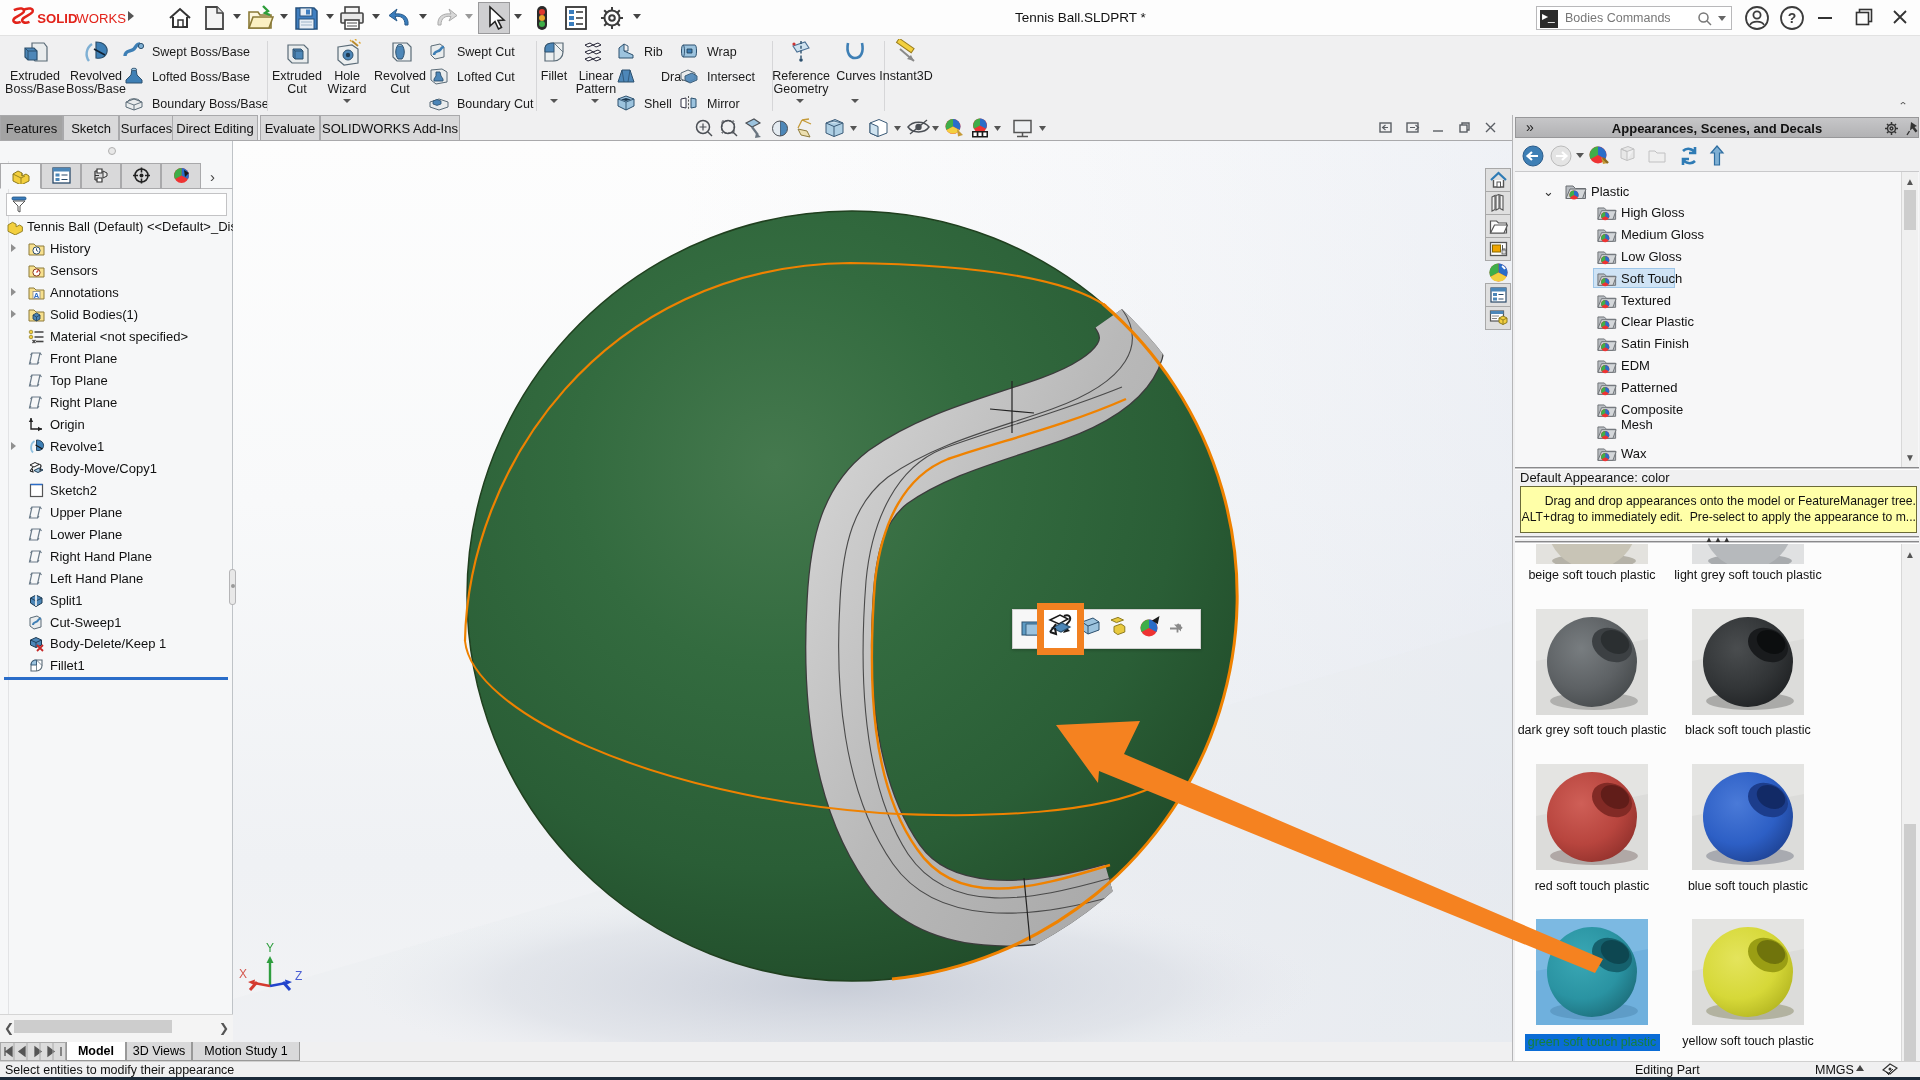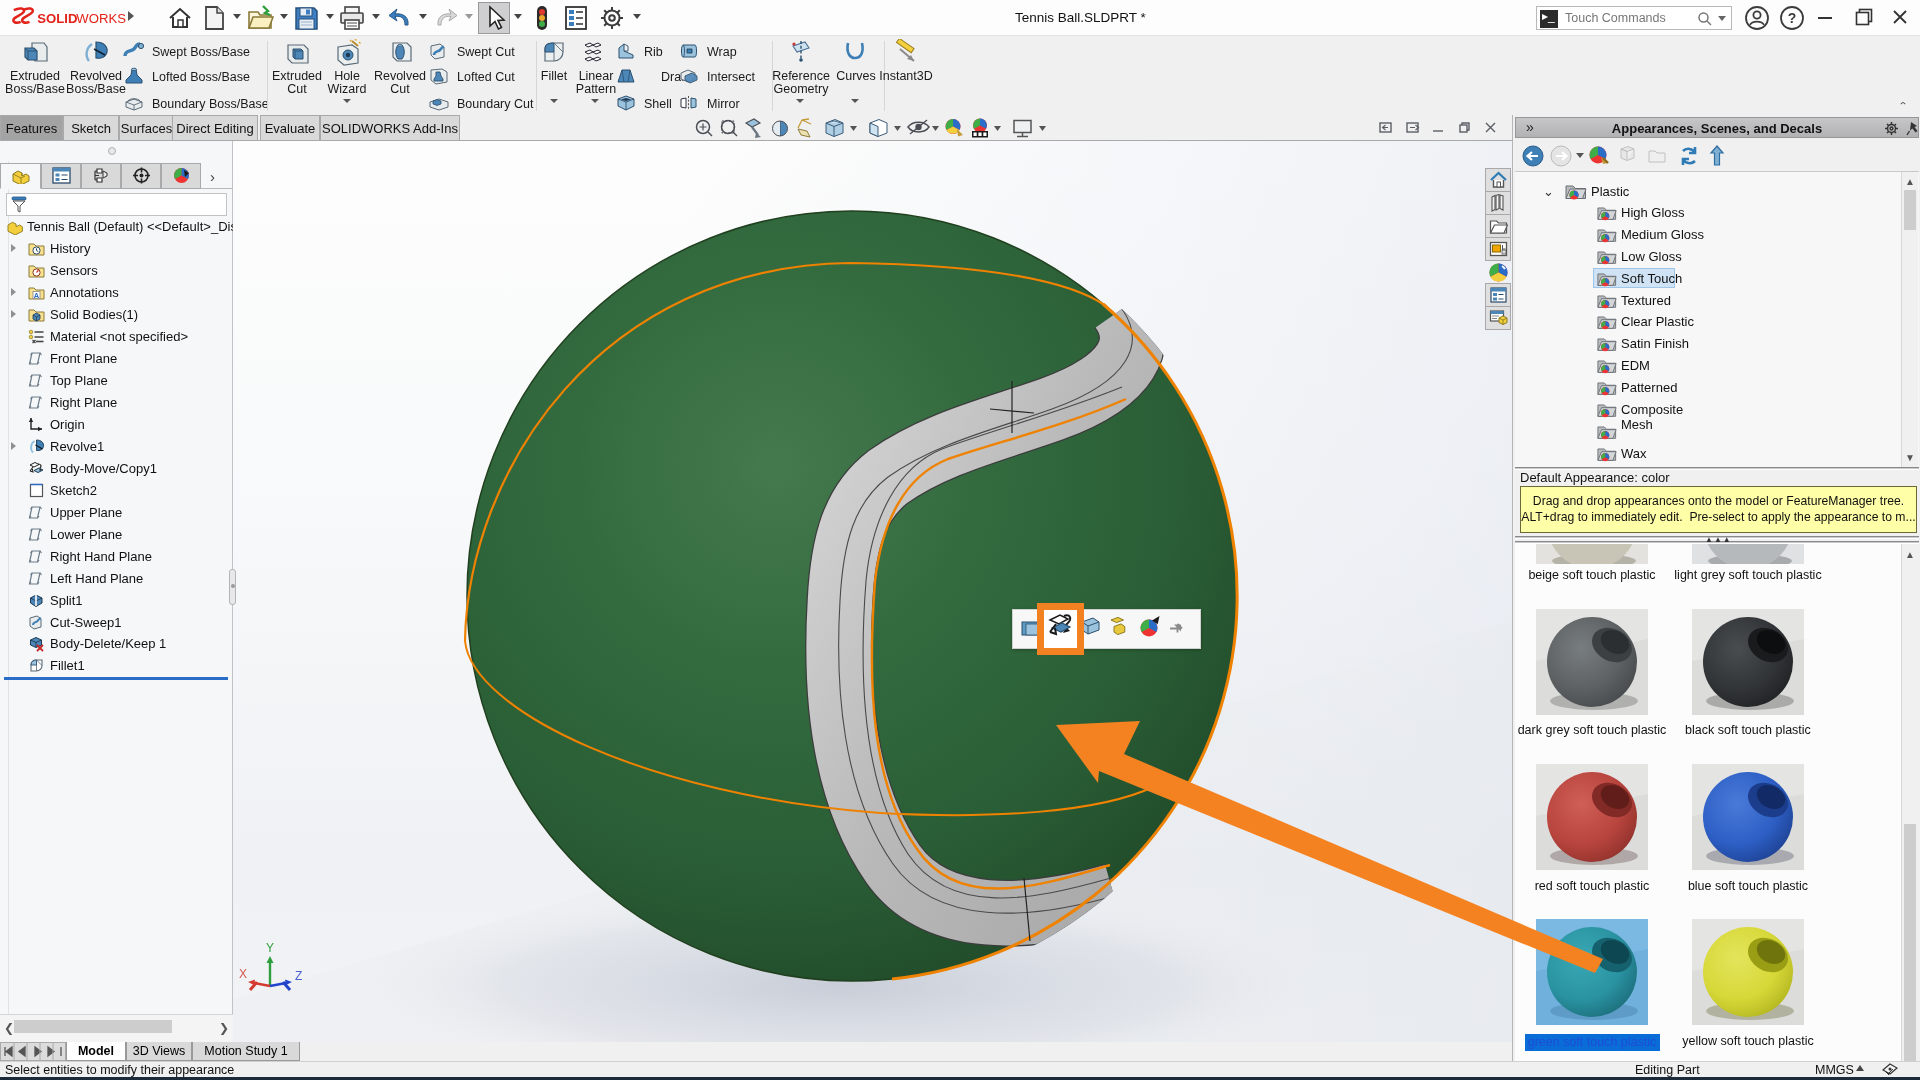--- a/index.html
+++ b/index.html
@@ -125,21 +125,21 @@
         <path d="M14 3 V7 M14 21 V25 M3 14 H7 M21 14 H25 M6.2 6.2 L9 9 M19 19 L21.8 21.8 M21.8 6.2 L19 9 M9 19 L6.2 21.8"></path>
       </g>
     </svg>
   <div class="dd" style="left:633px"></div>
 
   <div class="abs" style="left:1015px;top:10px;font-size:13.5px;color:#111">Tennis Ball.SLDPRT *</div>
 
   <div class="abs" style="left:1536px;top:6px;width:196px;height:24px;background:#fff;border:1px solid #b8b8ba">
     <div class="abs" style="left:3px;top:3px;width:18px;height:18px;background:#2b2b2b"></div>
     <div class="abs" style="left:5px;top:2px;color:#fff;font-size:12px">▸_</div>
-    <div class="abs" style="left:28px;top:4px;font-size:12.5px;color:#777">Touch Commands</div>
+    <div class="abs" style="left:28px;top:4px;font-size:12.5px;color:#777">Bodies Commands</div>
     <svg class="abs" style="left:160px;top:4px" width="16" height="16" viewBox="0 0 16 16">
         <circle cx="6.5" cy="6.5" r="4.5" fill="none" stroke="#777" stroke-width="1.5"></circle>
         <path d="M10 10 L14 14" stroke="#777" stroke-width="1.5"></path>
       </svg>
     <div class="abs" style="left:181px;top:9px;width:0;height:0;border-left:4px solid transparent;border-right:4px solid transparent;border-top:5px solid #666"></div>
   </div>
 
   <svg class="abs" style="left:1744px;top:5px" width="26" height="26" viewBox="0 0 26 26">
       <circle cx="13" cy="13" r="11" fill="none" stroke="#3c3c3c" stroke-width="1.8"></circle>
       <circle cx="13" cy="10" r="3.6" fill="none" stroke="#3c3c3c" stroke-width="1.8"></circle>
@@ -852,21 +852,21 @@
 
   <div class="abs" style="left:388px;top:57px;width:17px;height:295px;background:#f0f0f0;border-left:1px solid #d8d8d8">
     <div class="abs" style="left:3px;top:4px;font-size:10px;color:#555">▲</div>
     <div class="abs" style="left:3px;top:280px;font-size:10px;color:#555">▼</div>
     <div class="abs" style="left:2px;top:18px;width:12px;height:40px;background:#cdcdcd"></div>
   </div>
 
   <div class="abs" style="left:2px;top:352px;width:404px;height:3px;border-top:1px solid #8a8a8c;border-bottom:1px solid #fff;background:#c9c9cb"></div>
   <div class="rrow" style="left:7px;top:355px;font-size:13px">Default Appearance: color</div>
 
-  <div class="abs" style="left:7px;top:371px;width:397px;height:47px;background:#ffffa8;border:1px solid #6a6a38;font-size:12.2px;color:#111;text-align:center;padding-top:6px;line-height:16px;white-space:nowrap;overflow:hidden">Drag and drop appearances onto the model or FeatureManager tree.<br>ALT+drag to immediately edit.&nbsp; Pre-select to apply the appearance to m...</div>
+  <div class="abs" style="left:7px;top:371px;width:397px;height:47px;background:#ffffa8;border:1px solid #6a6a38;font-size:12.2px;color:#111;text-align:right;padding-top:6px;line-height:16px;white-space:nowrap;overflow:hidden">Drag and drop appearances onto the model or FeatureManager tree.<br>ALT+drag to immediately edit.&nbsp; Pre-select to apply the appearance to m...</div>
   <div class="abs" style="left:2px;top:421px;width:404px;height:3px;border-top:1px solid #8a8a8c;border-bottom:1px solid #fff;background:#c9c9cb"></div>
   <div class="abs" style="left:2px;top:426px;width:404px;height:3px;border-top:1px solid #8a8a8c;border-bottom:1px solid #fff;background:#c9c9cb"></div>
   <div class="abs" style="left:192px;top:420px;font-size:8px;color:#333;letter-spacing:1px">▲▲▲</div>
 
   <div class="abs" style="left:2px;top:429px;width:386px;height:633px;background:#fcfcfc"></div>
 
   <svg class="rthumb" style="left:23px;top:429px;height:20px" viewBox="0 0 112 20">
       <rect width="112" height="20" fill="#e3e2de"></rect>
       <ellipse cx="58" cy="17" rx="42" ry="7" fill="#b5b2a8"></ellipse>
       <circle cx="56" cy="-20" r="45" fill="#c8c4b6"></circle>
@@ -969,21 +969,21 @@
         </radialGradient>
       </defs>
     <rect width="112" height="106" fill="#dcdcda"></rect>
       <path d="M0 0 h112 v30 l-112 22 Z" fill="#e4e4e2"></path>
     <ellipse cx="58" cy="92" rx="44" ry="9" fill="#b2b2a0"></ellipse>
     <circle cx="56" cy="53" r="45" fill="url(#syl)"></circle>
     <ellipse cx="76" cy="36" rx="21" ry="16" transform="rotate(28 76 36)" fill="#9a9e14"></ellipse>
     <ellipse cx="79" cy="33" rx="15" ry="11" transform="rotate(28 79 33)" fill="#70740c"></ellipse>
   </svg>
   <div class="abs" style="left:12px;top:919px;width:135px;height:17px;background:#0a6cd6"></div>
-  <div class="rlabel" style="left:-1px;top:920px;color:#1d4ed8">green soft touch plastic</div>
+  <div class="rlabel" style="left:-1px;top:920px;color:#15803d">green soft touch plastic</div>
   <div class="rlabel" style="left:155px;top:919px">yellow soft touch plastic</div>
 
   <div class="abs" style="left:388px;top:429px;width:17px;height:633px;background:#f0f0f0;border-left:1px solid #d8d8d8">
     <div class="abs" style="left:3px;top:5px;font-size:10px;color:#555">▲</div>
 
     <div class="abs" style="left:2px;top:280px;width:12px;height:290px;background:#cdcdcd"></div>
   </div>
 </div>
 
 <div class="abs" style="left:1485px;top:168px;width:27px;height:167px">

